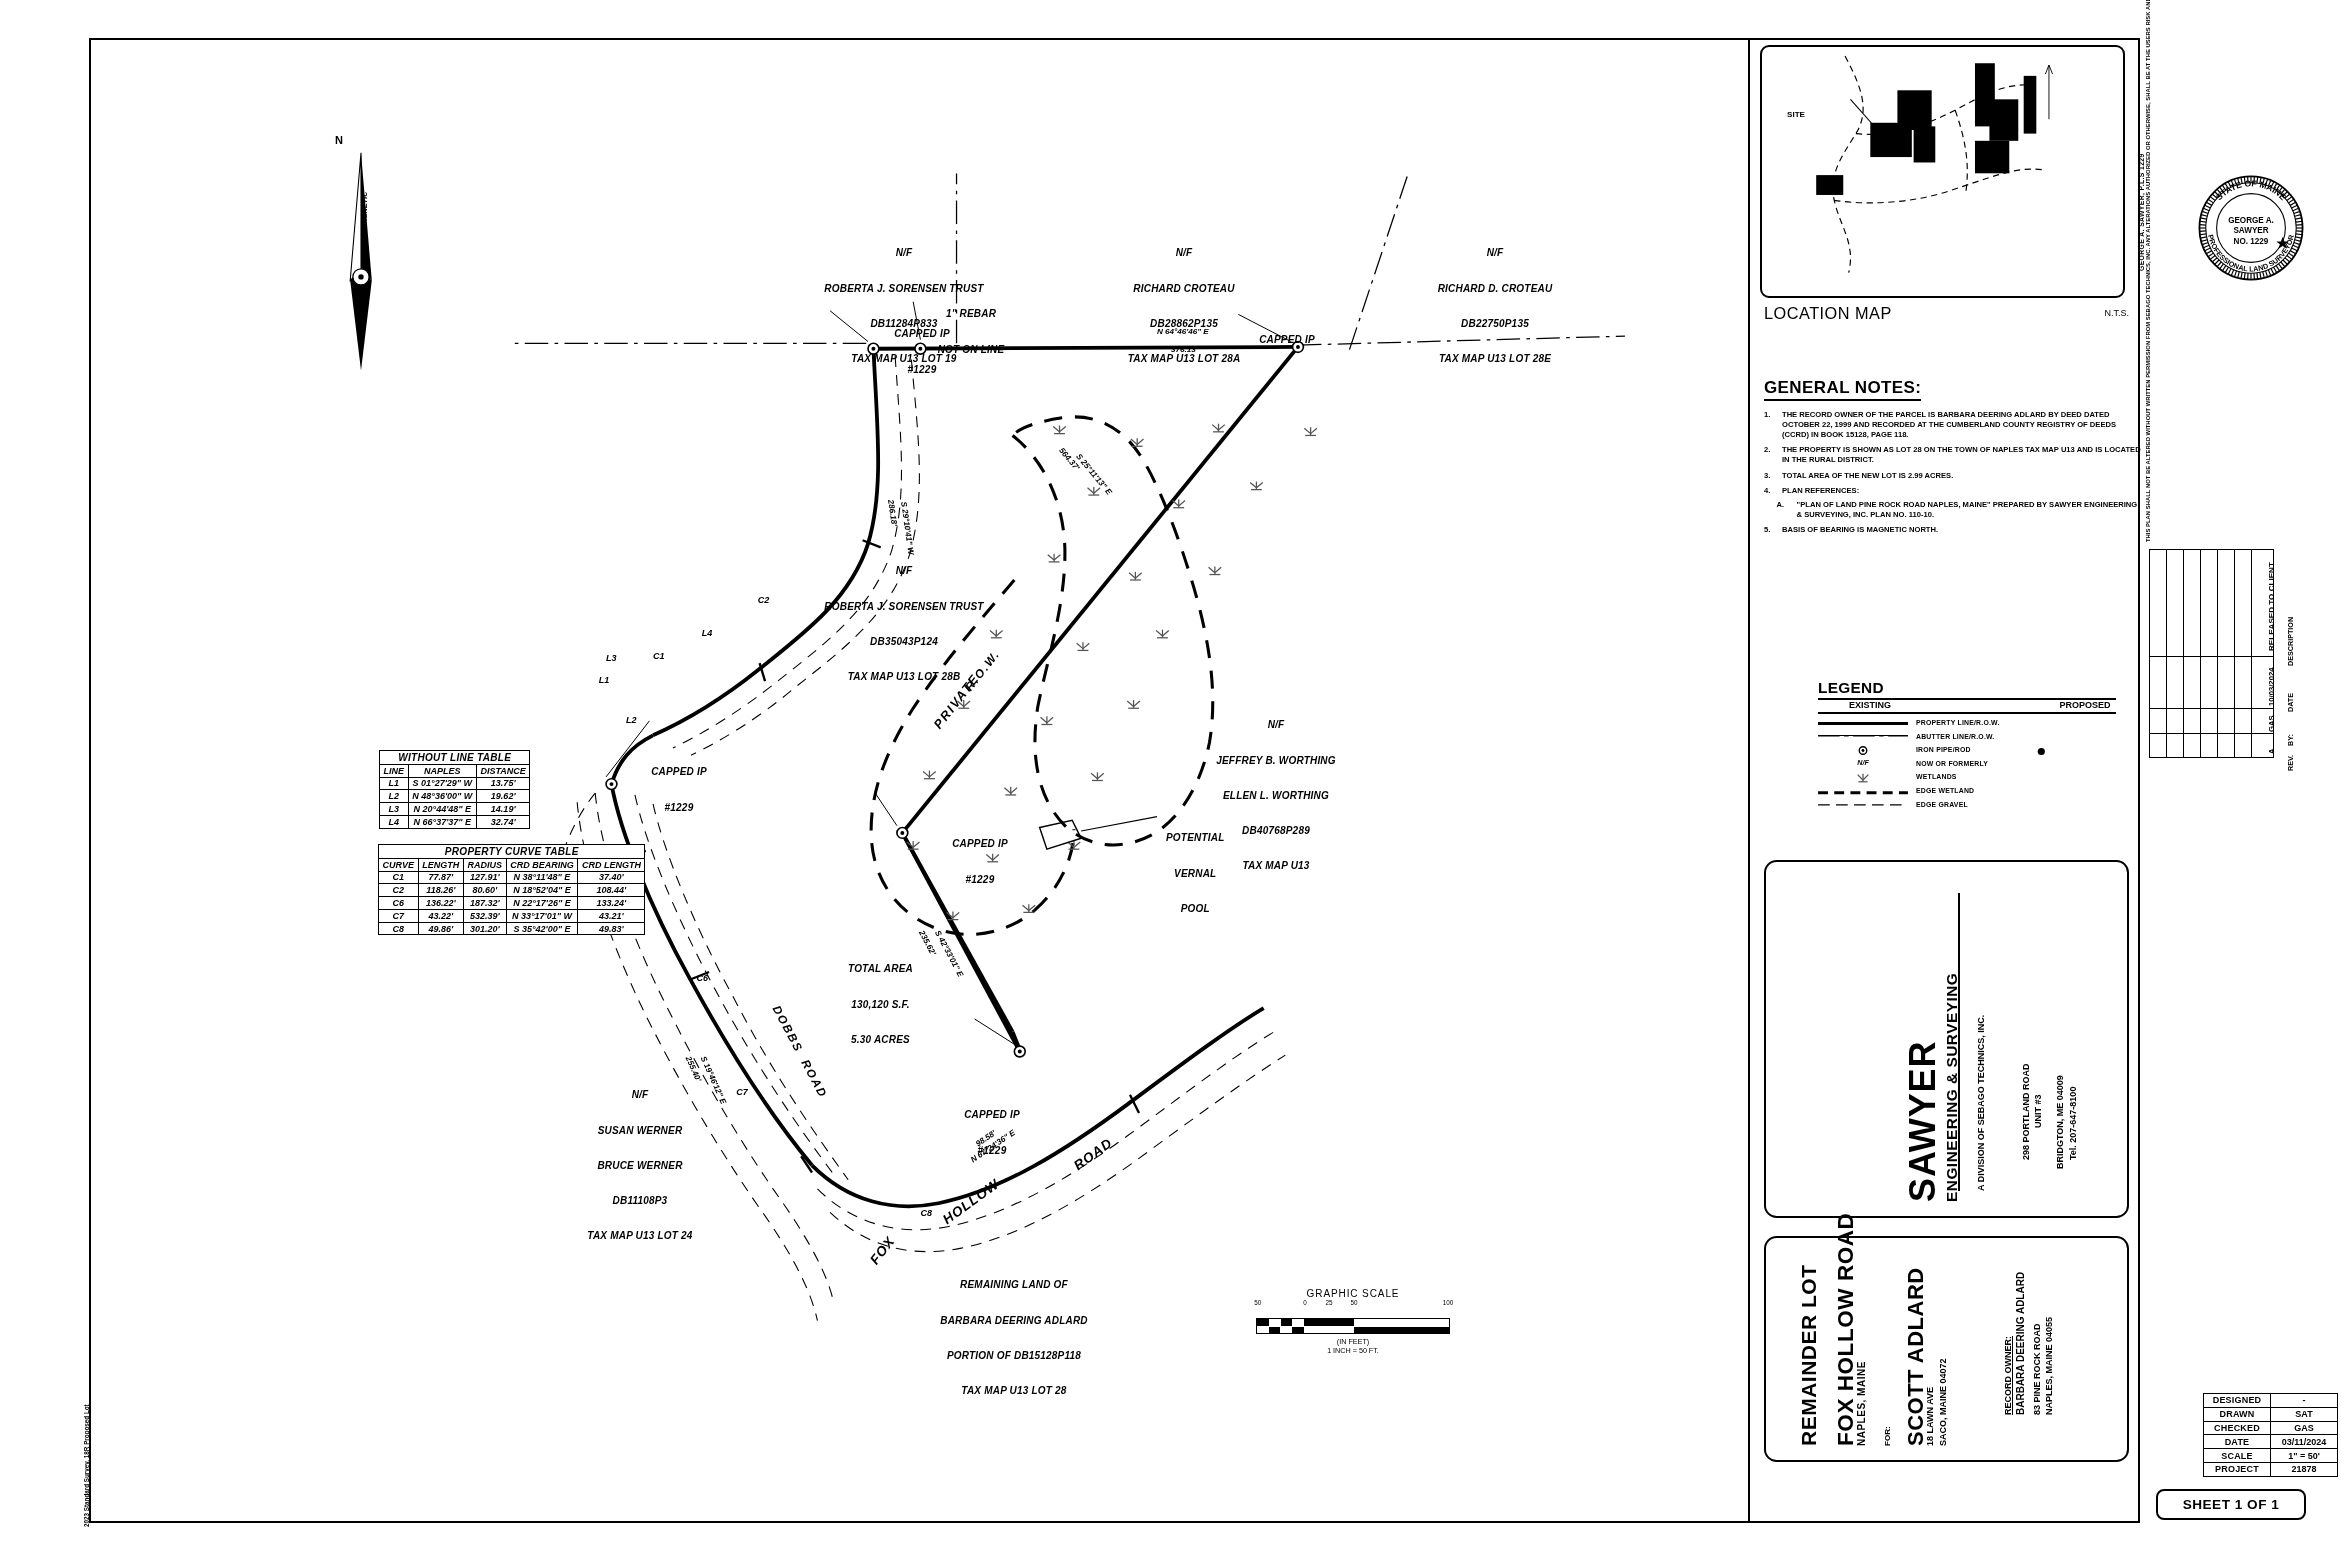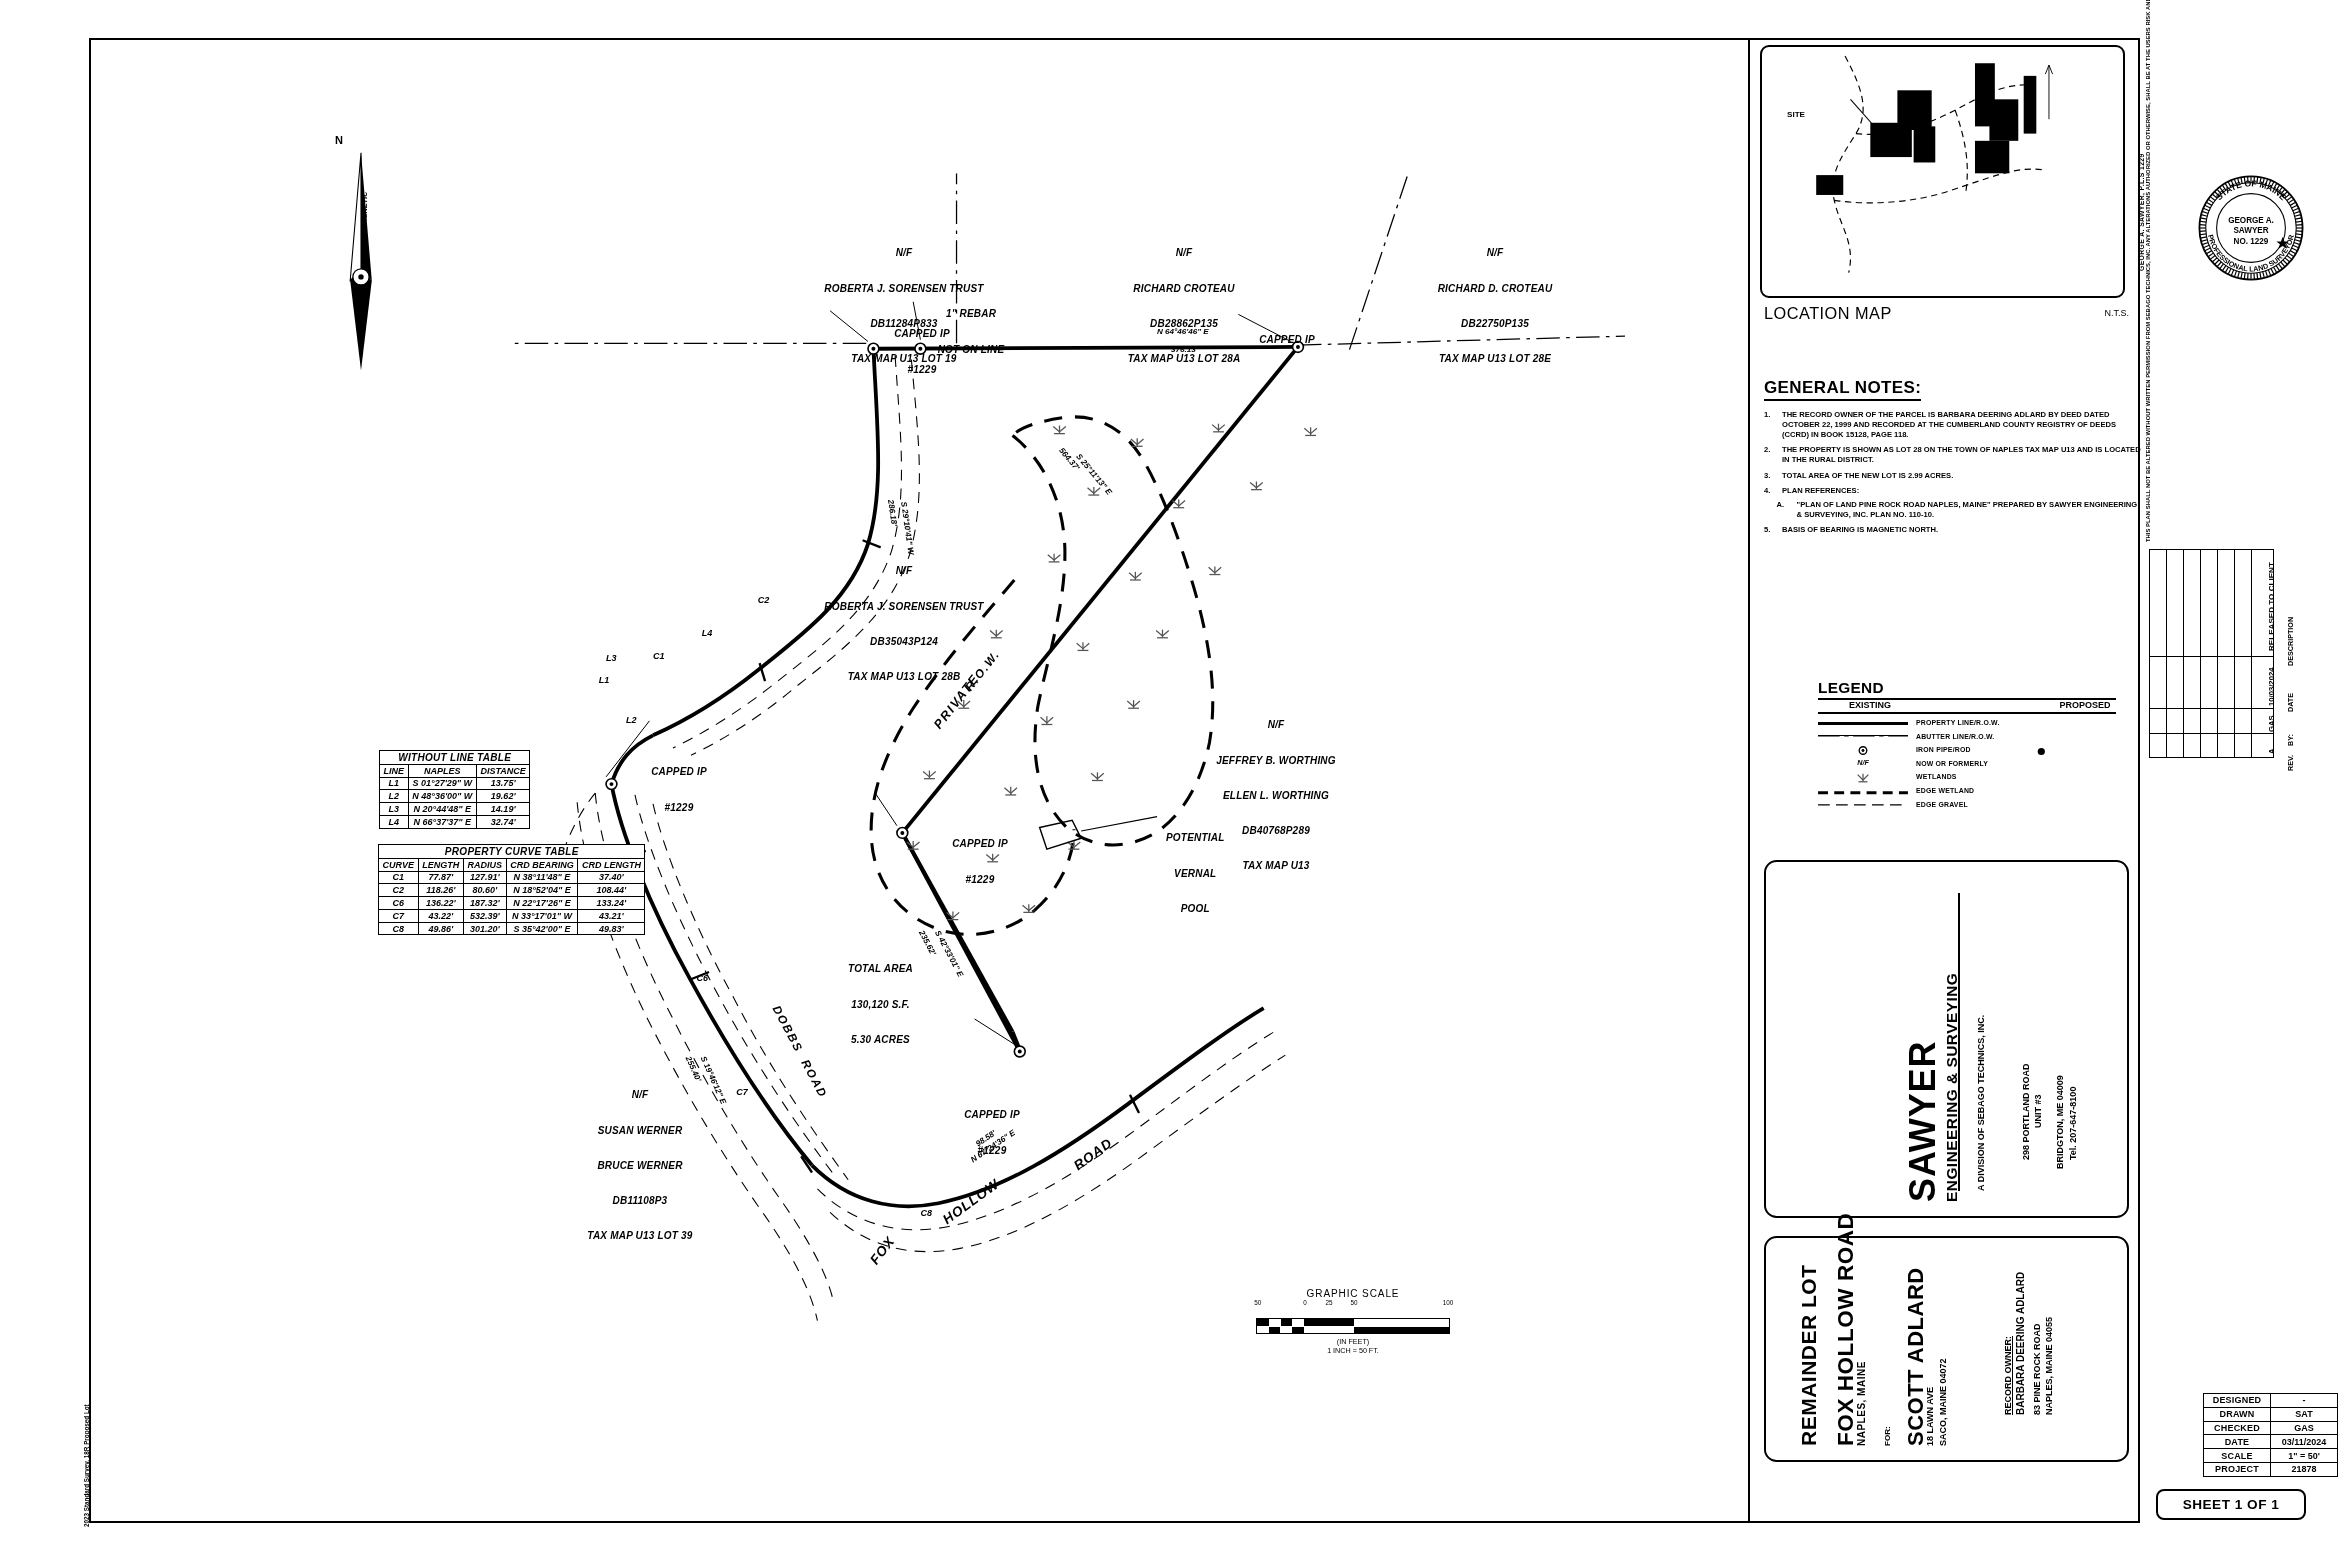--- a/index.html
+++ b/index.html
@@ -364,21 +364,21 @@
     <div>ELLEN L. WORTHING</div>
     <div>DB40768P289</div>
     <div>TAX MAP U13</div>
   </div>
 
   <div class="t lbl-abutter ctr" style="left:640px;top:1066px;">
     <div>N/F</div>
     <div>SUSAN WERNER</div>
     <div>BRUCE WERNER</div>
     <div>DB11108P3</div>
-    <div>TAX MAP U13 LOT 39</div>
+    <div>TAX MAP U13 LOT 24</div>
   </div>
 
   <div class="t lbl-abutter ctr" style="left:922px;top:305px;">
     <div>CAPPED IP</div>
     <div>#1229</div>
   </div>
   <div class="t lbl-abutter ctr" style="left:971px;top:285px;">
     <div>1" REBAR</div>
     <div>NOT ON LINE</div>
   </div>
@@ -403,20 +403,26 @@
     <div>130,120 S.F.</div>
     <div>5.30 ACRES</div>
   </div>
 
   <div class="t lbl-abutter" style="left:1166px;top:809px;">
     <div>POTENTIAL</div>
     <div>VERNAL</div>
     <div>POOL</div>
   </div>
 
+  <div class="t lbl-abutter ctr" style="left:1014px;top:1256px;">
+    <div>REMAINING LAND OF</div>
+    <div>BARBARA DEERING ADLARD</div>
+    <div>PORTION OF DB15128P118</div>
+    <div>TAX MAP U13 LOT 28</div>
+  </div>
 
   <div class="t ital" style="left:931px;top:723px;font-size:12.6px;transform:rotate(-52deg);transform-origin:0 0;letter-spacing:1.8px;">PRIVATE</div>
   <div class="t ital" style="left:962px;top:685px;font-size:11.7px;transform:rotate(-52deg);transform-origin:0 0;letter-spacing:1.8px;">R.O.W.</div>
   <div class="t ital" style="left:782px;top:1003px;font-size:11.7px;transform:rotate(62deg);transform-origin:0 0;letter-spacing:1.8px;">DOBBS  ROAD</div>
   <div class="t ital" style="left:867px;top:1258px;font-size:13.6px;transform:rotate(-52deg);transform-origin:0 0;letter-spacing:0.9px;">FOX</div>
   <div class="t ital" style="left:940px;top:1215px;font-size:13.6px;transform:rotate(-36deg);transform-origin:0 0;letter-spacing:0.9px;">HOLLOW</div>
   <div class="t ital" style="left:1071px;top:1161px;font-size:13.6px;transform:rotate(-36deg);transform-origin:0 0;letter-spacing:0.9px;">ROAD</div>
 
   <div class="t ital tiny" style="left:1157px;top:327px;">N 64°46'46" E</div>
   <div class="t ital tiny" style="left:1171px;top:345px;">376.13'</div>

